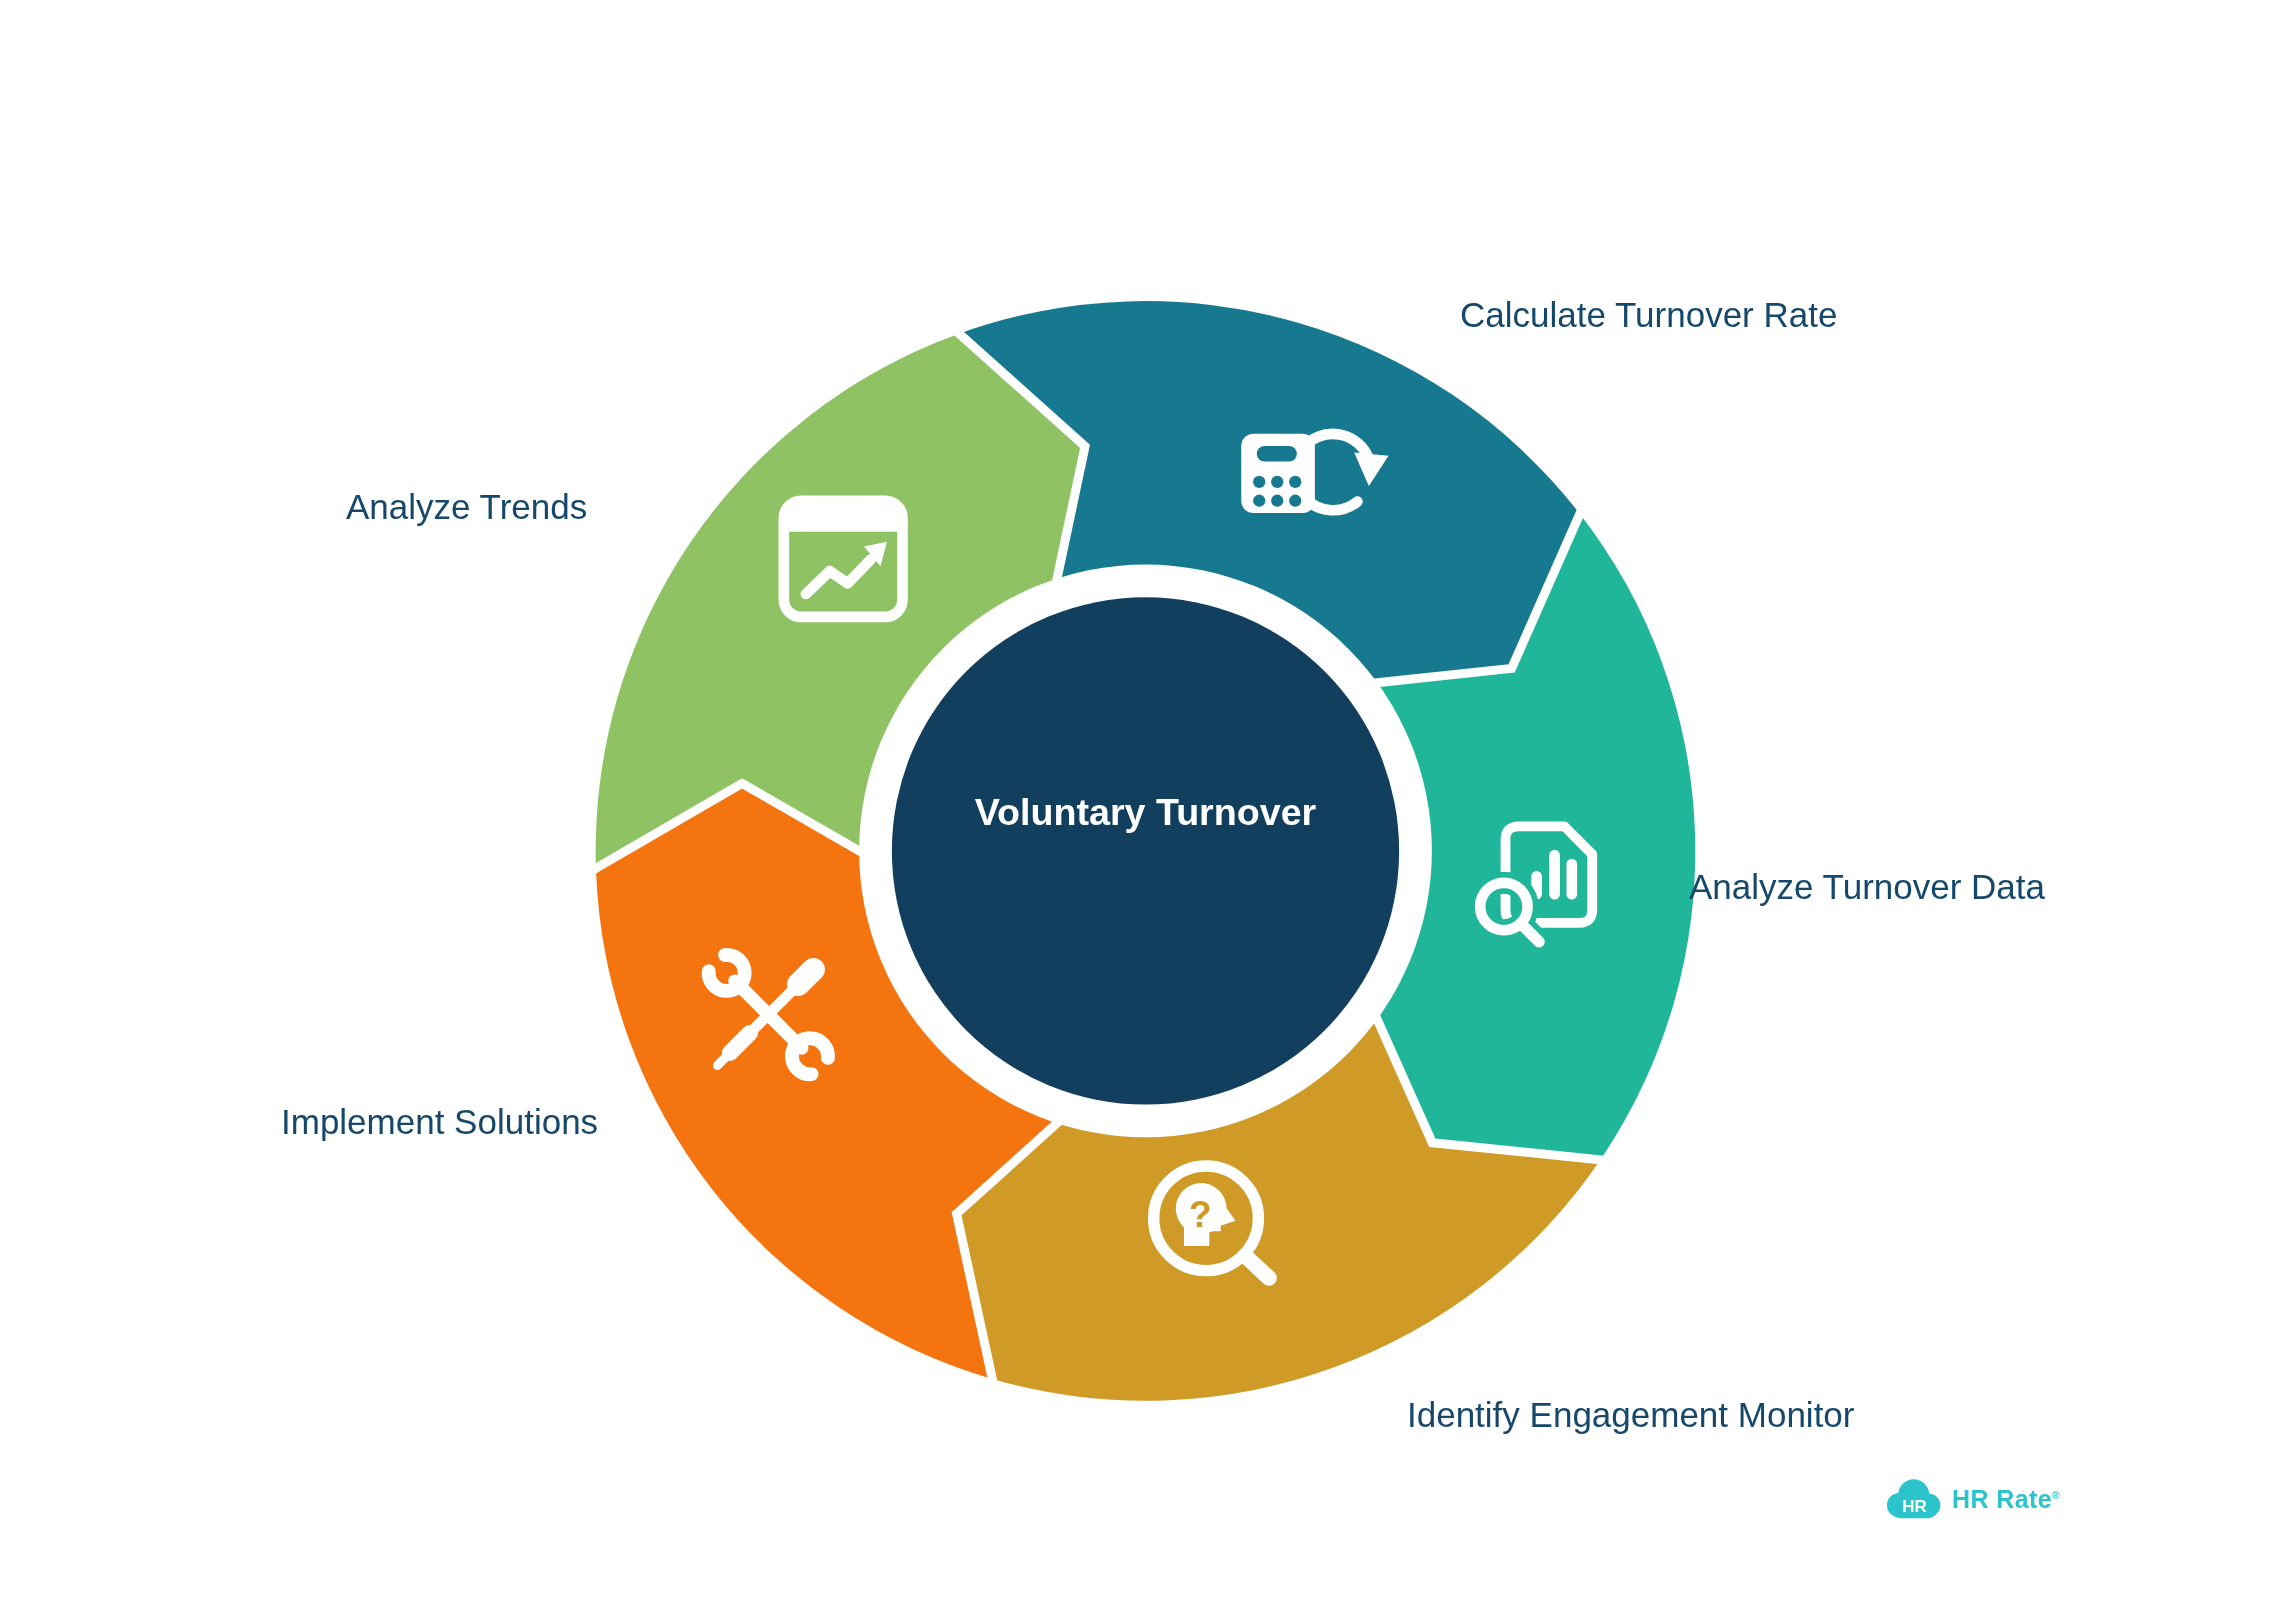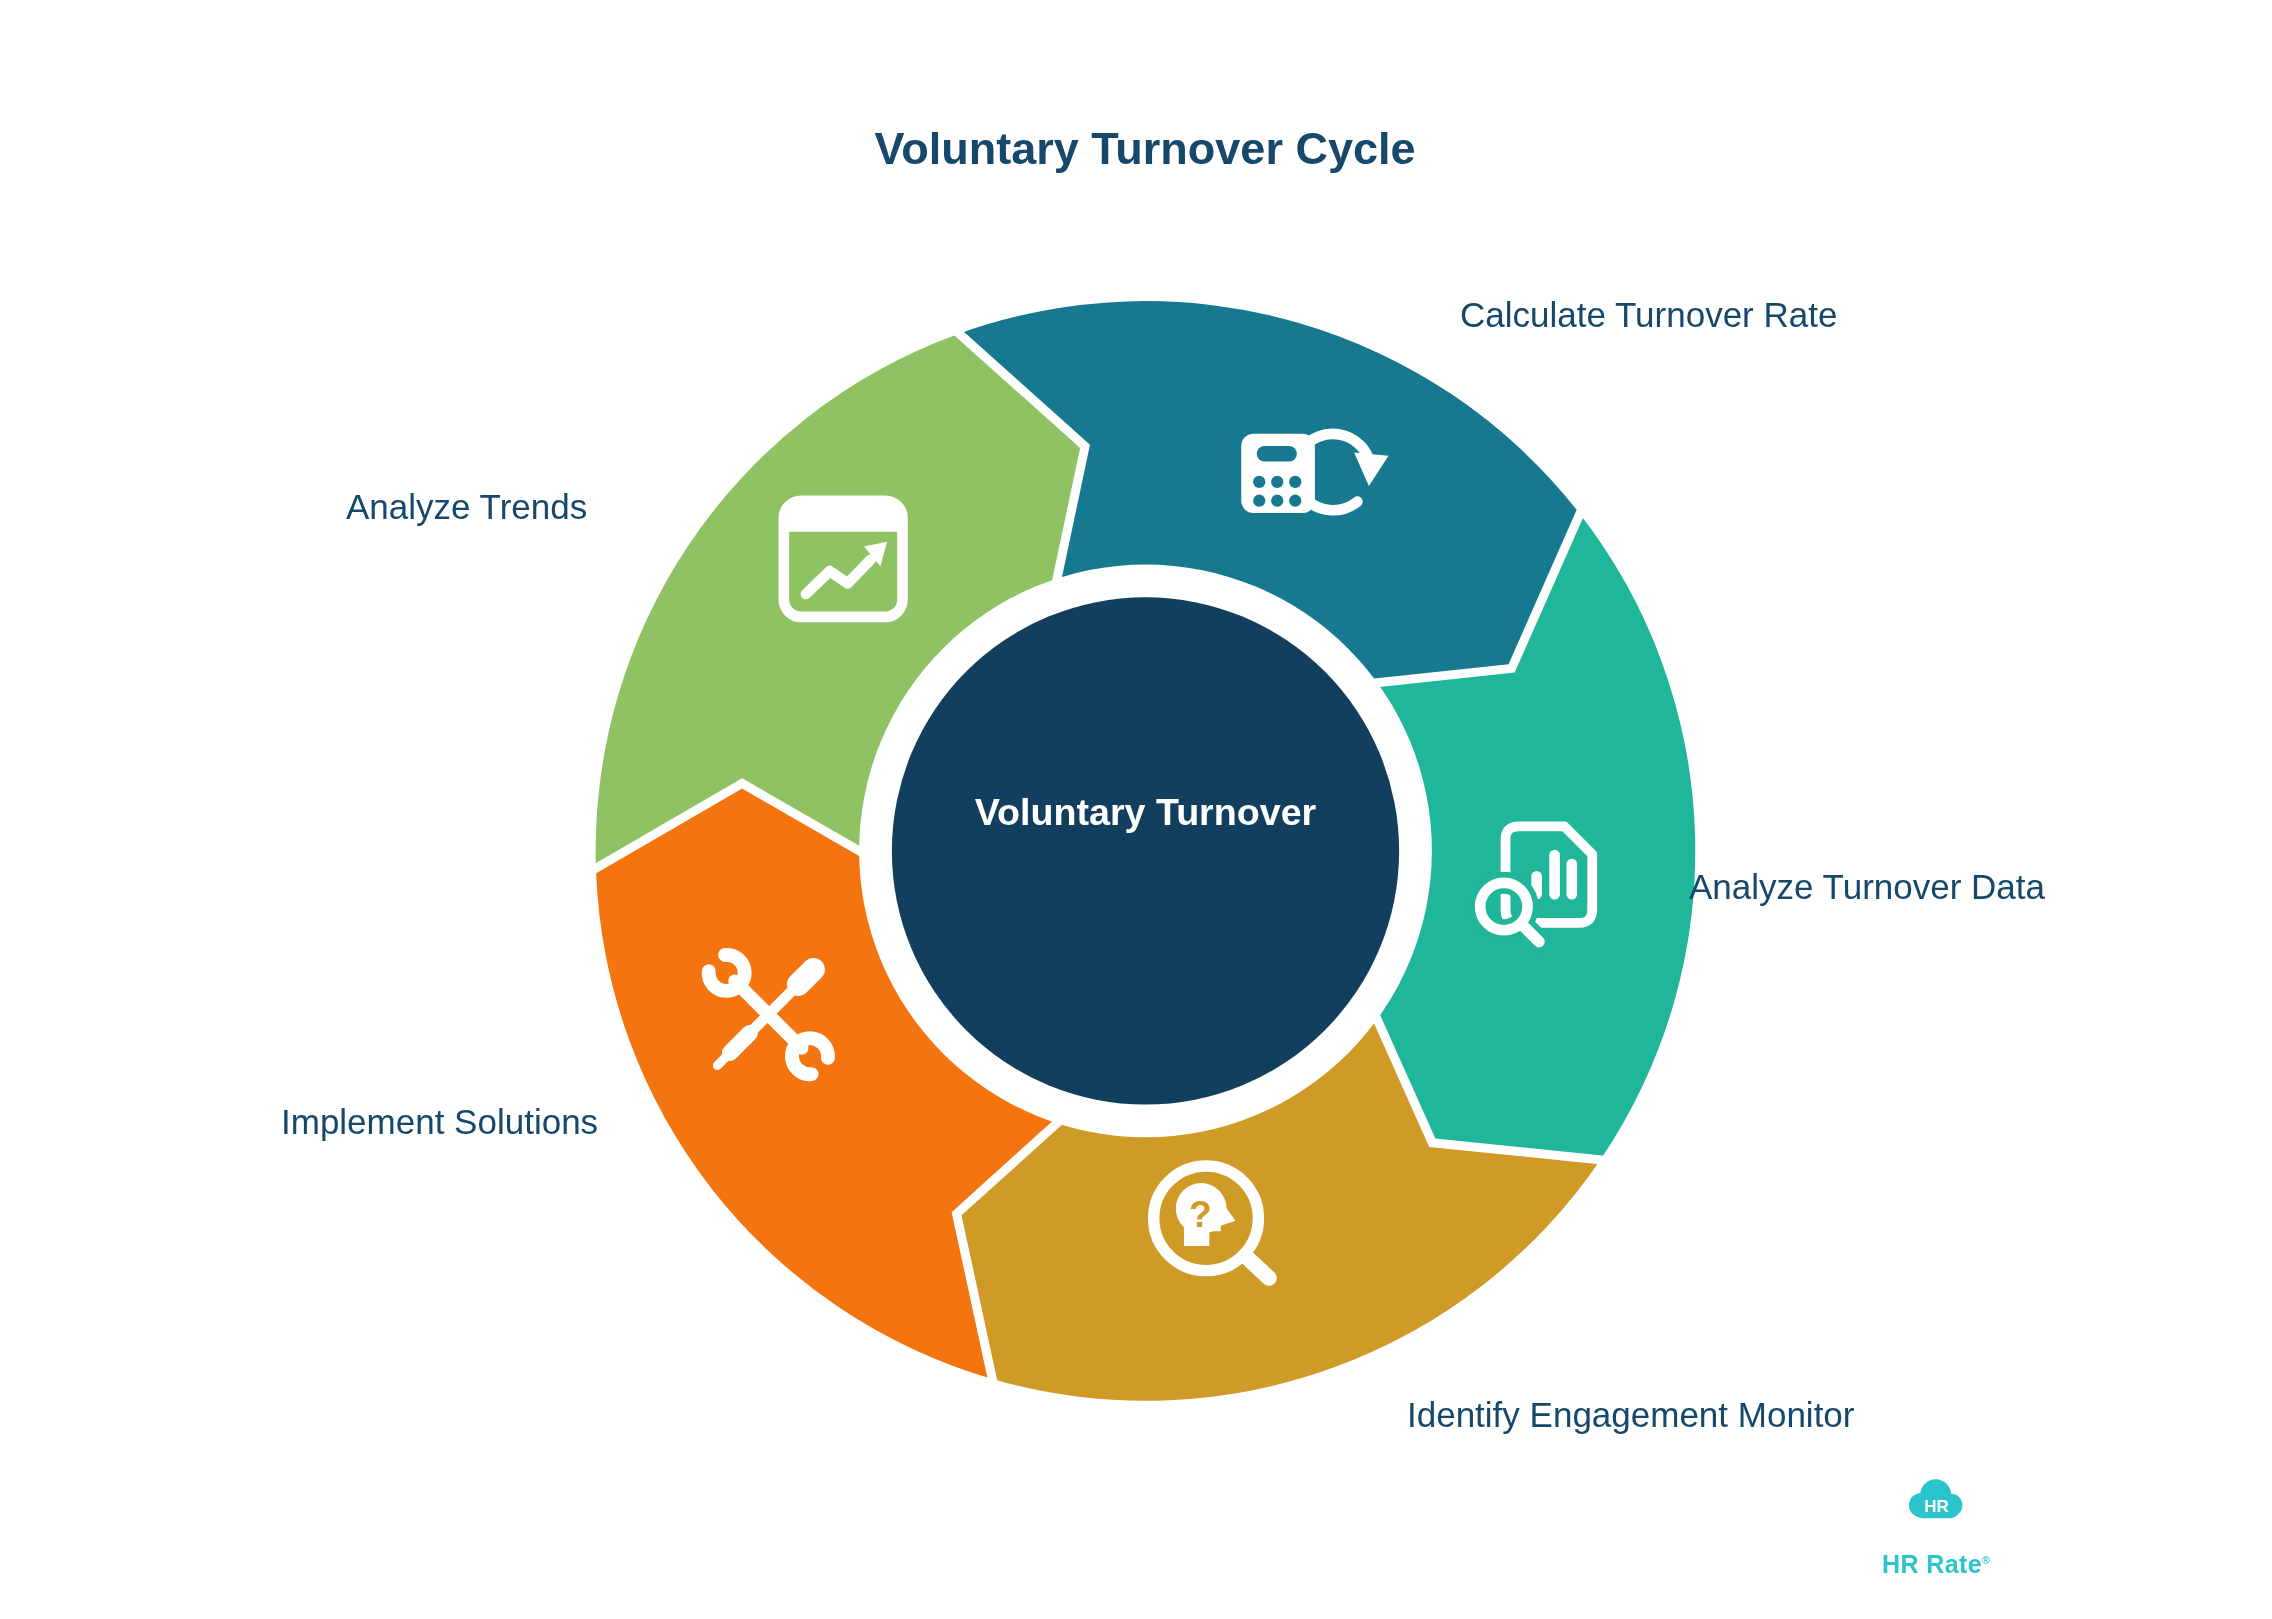--- a/index.html
+++ b/index.html
@@ -4,30 +4,29 @@
 <style>
   html,body{margin:0;padding:0;background:#fff;}
   .canvas{position:relative;width:2273px;height:1620px;background:#ffffff;
           font-family:"Liberation Sans",sans-serif;overflow:hidden;}
   .title{position:absolute;left:1145px;top:123px;transform:translateX(-50%);
          font-size:45px;font-weight:700;color:#16486b;white-space:nowrap;}
   .label{position:absolute;font-size:35px;font-weight:400;color:#16486b;
          white-space:nowrap;line-height:1;}
   svg.wheel{position:absolute;left:0;top:0;}
   .svgtext{font-family:"Liberation Sans",sans-serif;font-weight:700;}
-  .logo{position:absolute;left:1882px;top:1476px;display:flex;align-items:center;gap:27px;flex-direction:column;}
+  .logo{position:absolute;left:1882px;top:1476px;display:flex;align-items:center;gap:5px;}
   .logo-text{font-size:25px;font-weight:700;color:#2bc4cd;letter-spacing:0.4px;white-space:nowrap;}
   .logo-text sup{font-size:10.6px;vertical-align:super;}
 </style>
 </head>
 <body>
 
 <div class="canvas">
 
-  <div class="title">Voluntary Turnover Cycle</div>
 
   <svg class="wheel" width="2273" height="1620" viewBox="0 0 2778 1980">
 
     <g>
       <path d="M1170.2 408.5 A672 672 0 0 1 1929.5 626.3 L1847.5 816.9 L1664.0 833.8 A335 335 0 0 0 1285.4 725.2 L1326.1 545.5 Z" fill="#16798f"></path>
       <path d="M1929.5 626.3 A672 672 0 0 1 1957.1 1415.8 L1750.5 1396.6 L1677.7 1227.3 A335 335 0 0 0 1664.0 833.8 L1847.5 816.9 Z" fill="#1fb69a"></path>
       <path d="M1957.1 1415.8 A672 672 0 0 1 1214.8 1686.0 L1169.1 1483.5 L1307.7 1362.0 A335 335 0 0 0 1677.7 1227.3 L1750.5 1396.6 Z" fill="#d09a26"></path>
       <path d="M1214.8 1686.0 A672 672 0 0 1 728.4 1063.5 L906.9 957.5 L1065.2 1051.7 A335 335 0 0 0 1307.7 1362.0 L1169.1 1483.5 Z" fill="#f4750f"></path>
       <path d="M728.4 1063.5 A672 672 0 0 1 1170.2 408.5 L1326.1 545.5 L1285.4 725.2 A335 335 0 0 0 1065.2 1051.7 L906.9 957.5 Z" fill="#8ec263"></path>
     </g>

